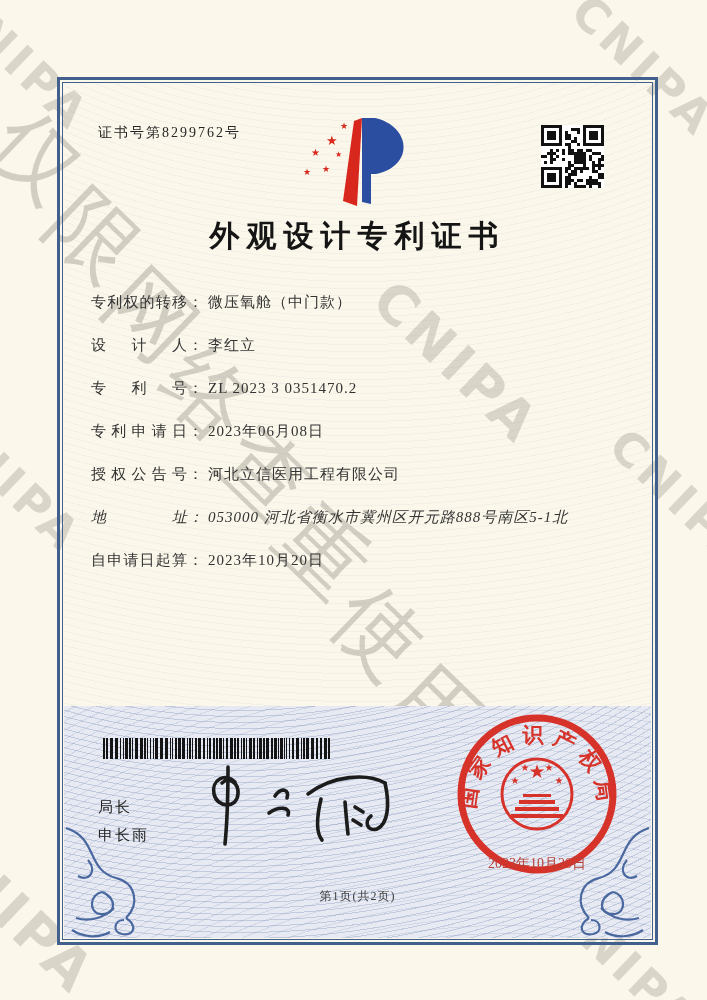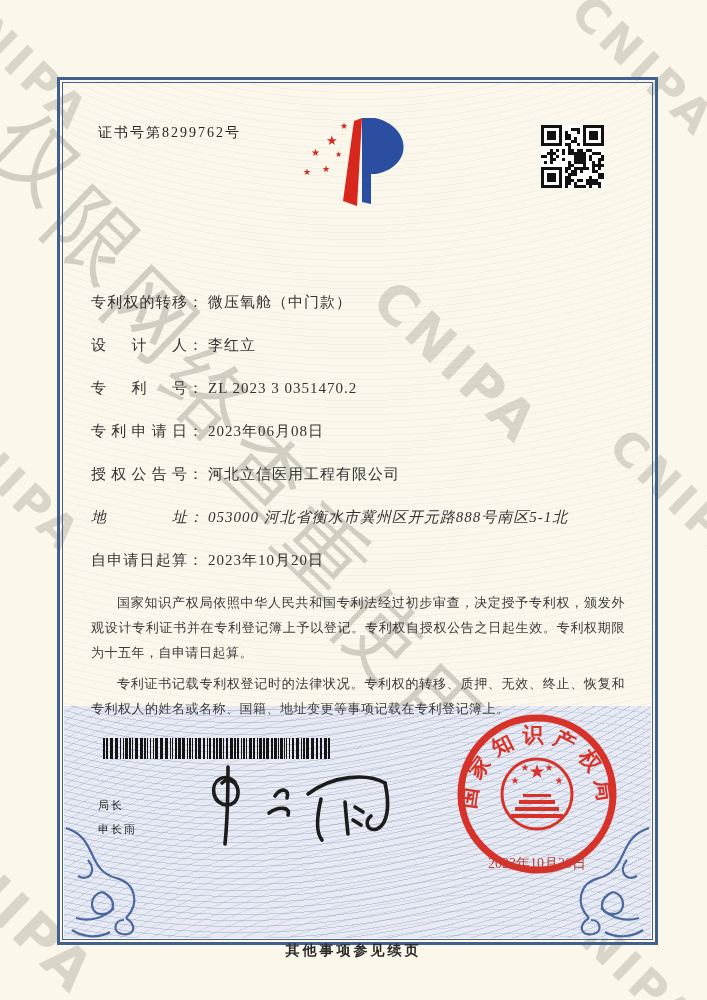--- a/index.html
+++ b/index.html
@@ -51,21 +51,21 @@
   .fcolon{display:inline-block;}
   .fvalue{margin-left:4px;}
   .fpair2{position:absolute;left:281px;top:0;}
   
   .paras{position:absolute;left:31px;top:511px;width:534px;font-size:13px;line-height:1.92;
     letter-spacing:.5px;text-align:justify;color:#3a3a3a;}
   .paras p{margin:0 0 6px 0;text-indent:2em;}
   
   .barcode{position:absolute;left:43px;top:658px;width:232px;height:21px;display:flex;align-items:stretch;}
   .barcode i{display:block;background:#141414;}
-  .signer{position:absolute;left:38px;top:718px;font-size:11px;letter-spacing:2px;color:#222;}
+  .signer{position:absolute;left:38px;top:718px;font-size:15px;letter-spacing:2px;color:#222;}
   .signer div{margin-bottom:9px;}
   .signature{position:absolute;left:135px;top:682px;}
   .seal{position:absolute;left:391px;top:630px;opacity:.93;}
   .page-info{position:absolute;left:0;top:808px;width:100%;text-align:center;font-size:12px;letter-spacing:1px;color:#3a3a3a;}
   .corner{position:absolute;bottom:2px;width:96px;height:118px;}
   .corner.left{left:2px;transform:scaleX(-1);}
   .corner.right{right:2px;}
   .footer-note{position:absolute;left:0;top:942px;width:100%;text-align:center;z-index:3;
     font-size:14px;letter-spacing:3px;font-weight:bold;color:#2b2b2b;}
 </style>
@@ -244,20 +244,21 @@
             <rect x="6" y="6" width="9" height="9" fill="#111"></rect>
             <rect x="42" y="0" width="21" height="21" fill="#111"></rect>
             <rect x="45" y="3" width="15" height="15" fill="#fff"></rect>
             <rect x="48" y="6" width="9" height="9" fill="#111"></rect>
             <rect x="0" y="42" width="21" height="21" fill="#111"></rect>
             <rect x="3" y="45" width="15" height="15" fill="#fff"></rect>
             <rect x="6" y="48" width="9" height="9" fill="#111"></rect>
           </svg>
         </div>
 
+      <div class="title">外观设计专利证书</div>
 
       <div class="fields">
         <div class="frow" style="top:0px;">
           <span class="flabel">专利权的转移</span><span class="fcolon">：</span><span class="fvalue">微压氧舱（中门款）</span>
         </div>
         <div class="frow" style="top:43px;">
           <span class="flabel">设计人</span><span class="fcolon">：</span><span class="fvalue">李红立</span>
         </div>
         <div class="frow" style="top:86px;">
           <span class="flabel">专利号</span><span class="fcolon">：</span><span class="fvalue">ZL 2023 3 0351470.2</span>
@@ -269,24 +270,20 @@
           <span class="flabel">授权公告号</span><span class="fcolon">：</span><span class="fvalue">河北立信医用工程有限公司</span>
         </div>
         <div class="frow" style="top:215px;font-style:italic;">
           <span class="flabel">地址</span><span class="fcolon">：</span><span class="fvalue">053000 河北省衡水市冀州区开元路888号南区5-1北</span>
         </div>
         <div class="frow" style="top:258px;width:560px;">
           <span class="flabel">自申请日起算</span><span class="fcolon">：</span><span class="fvalue">2023年10月20日</span>
         </div>
       </div>
 
-      <div class="paras">
-        <p>国家知识产权局依照中华人民共和国专利法经过初步审查，决定授予专利权，颁发外观设计专利证书并在专利登记簿上予以登记。专利权自授权公告之日起生效。专利权期限为十五年，自申请日起算。</p>
-        <p>专利证书记载专利权登记时的法律状况。专利权的转移、质押、无效、终止、恢复和专利权人的姓名或名称、国籍、地址变更等事项记载在专利登记簿上。</p>
-      </div>
 
       <div class="barcode" id="barcode">
           <i style="width: 2px; margin-right: 1px;"></i>
           <i style="width: 2px; margin-right: 2px;"></i>
           <i style="width: 3px; margin-right: 2px;"></i>
           <i style="width: 3px; margin-right: 2px;"></i>
           <i style="width: 1px; margin-right: 2px;"></i>
           <i style="width: 1px; margin-right: 1px;"></i>
           <i style="width: 3px; margin-right: 1px;"></i>
           <i style="width: 2px; margin-right: 1px;"></i>
@@ -387,34 +384,34 @@
             <text x="108" y="74" text-anchor="middle" font-size="10">★</text>
             <rect x="72" y="84" width="28" height="3"></rect>
             <rect x="68" y="90" width="36" height="4"></rect>
             <rect x="64" y="97" width="44" height="4"></rect>
             <rect x="60" y="104" width="52" height="4"></rect>
           </g>
           <text x="86" y="158" text-anchor="middle" font-size="14" fill="#b5332a">2023年10月20日</text>
         </svg>
       </div>
 
+      <div class="page-info">第1页(共2页)</div>
     </div>
 
     <svg class="corner right" viewBox="0 0 96 118" fill="none" stroke="#4a68a0" stroke-width="2.2">
       <path d="M92,6 C60,16 72,48 42,56 C22,61 18,82 32,96"></path>
       <path d="M32,96 C20,104 24,114 36,112 C46,110 44,98 34,98"></path>
       <path d="M56,70 C40,76 42,94 58,92 C70,90 68,72 56,70"></path>
       <path d="M70,38 C60,50 70,60 80,54"></path>
       <path d="M44,86 C54,96 68,100 82,96"></path>
       <path d="M86,108 C74,116 58,116 48,110"></path>
     </svg>
     <svg class="corner left" viewBox="0 0 96 118" fill="none" stroke="#4a68a0" stroke-width="2.2">
       <path d="M92,6 C60,16 72,48 42,56 C22,61 18,82 32,96"></path>
       <path d="M32,96 C20,104 24,114 36,112 C46,110 44,98 34,98"></path>
       <path d="M56,70 C40,76 42,94 58,92 C70,90 68,72 56,70"></path>
       <path d="M70,38 C60,50 70,60 80,54"></path>
       <path d="M44,86 C54,96 68,100 82,96"></path>
       <path d="M86,108 C74,116 58,116 48,110"></path>
     </svg>
   </div>
 
-  <div class="footer-note">其他事项参见续页</div>
 </div>
 
 </body></html>

